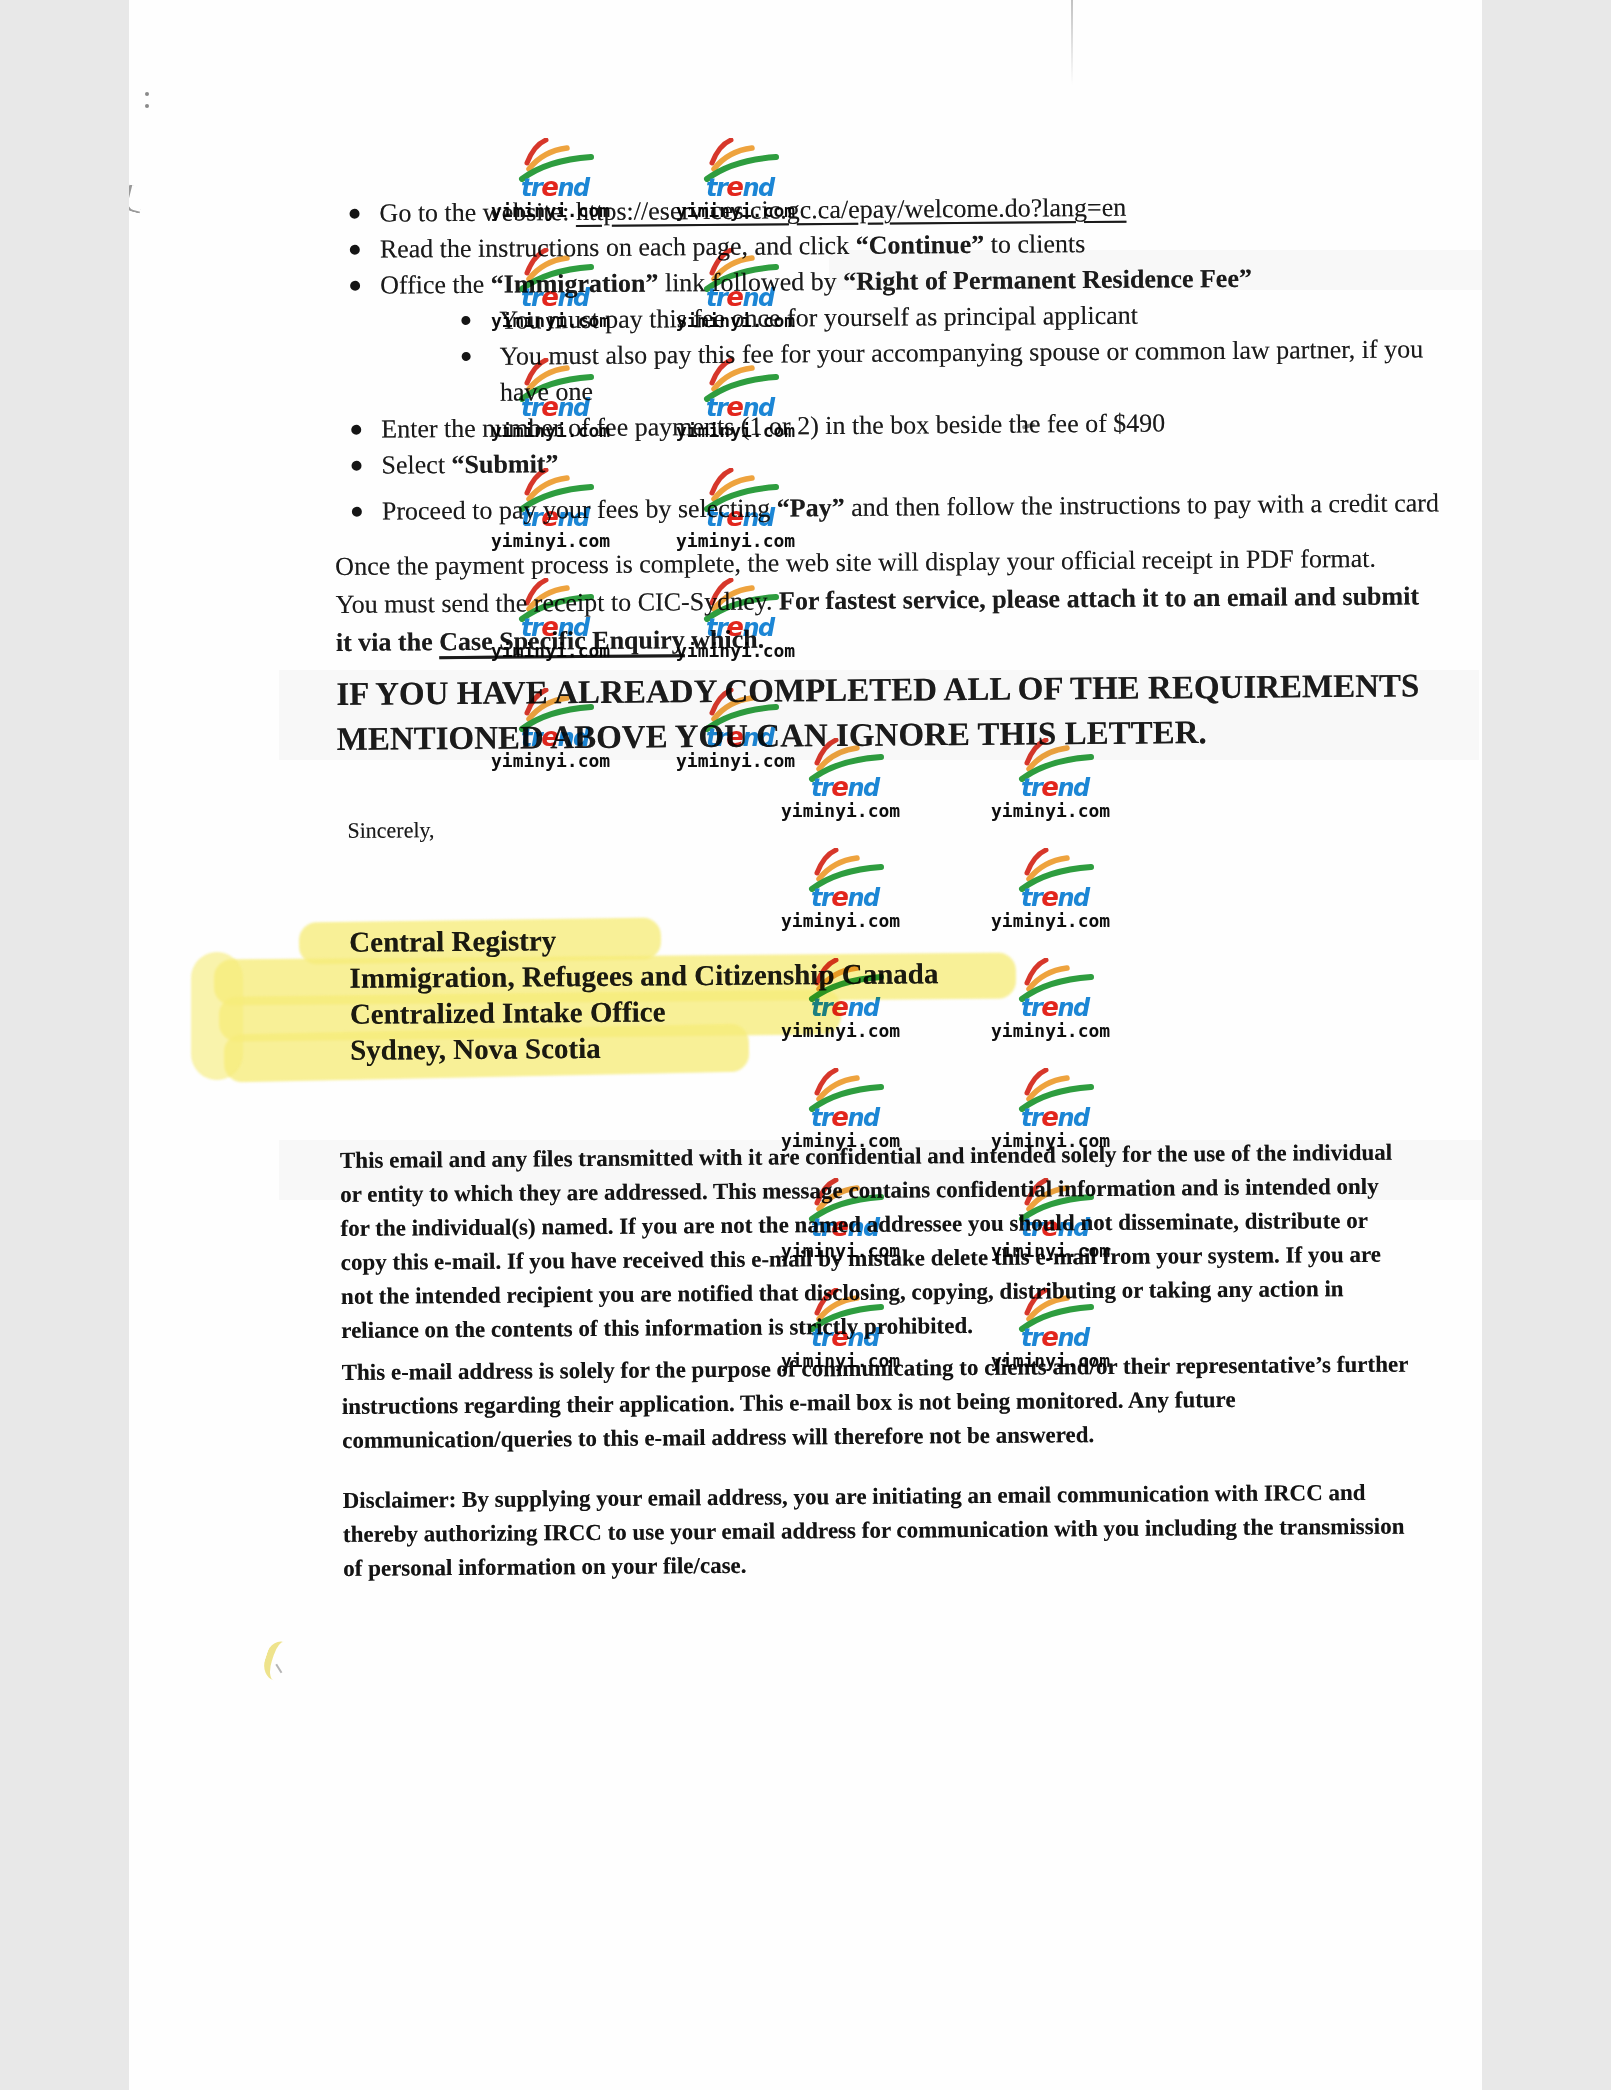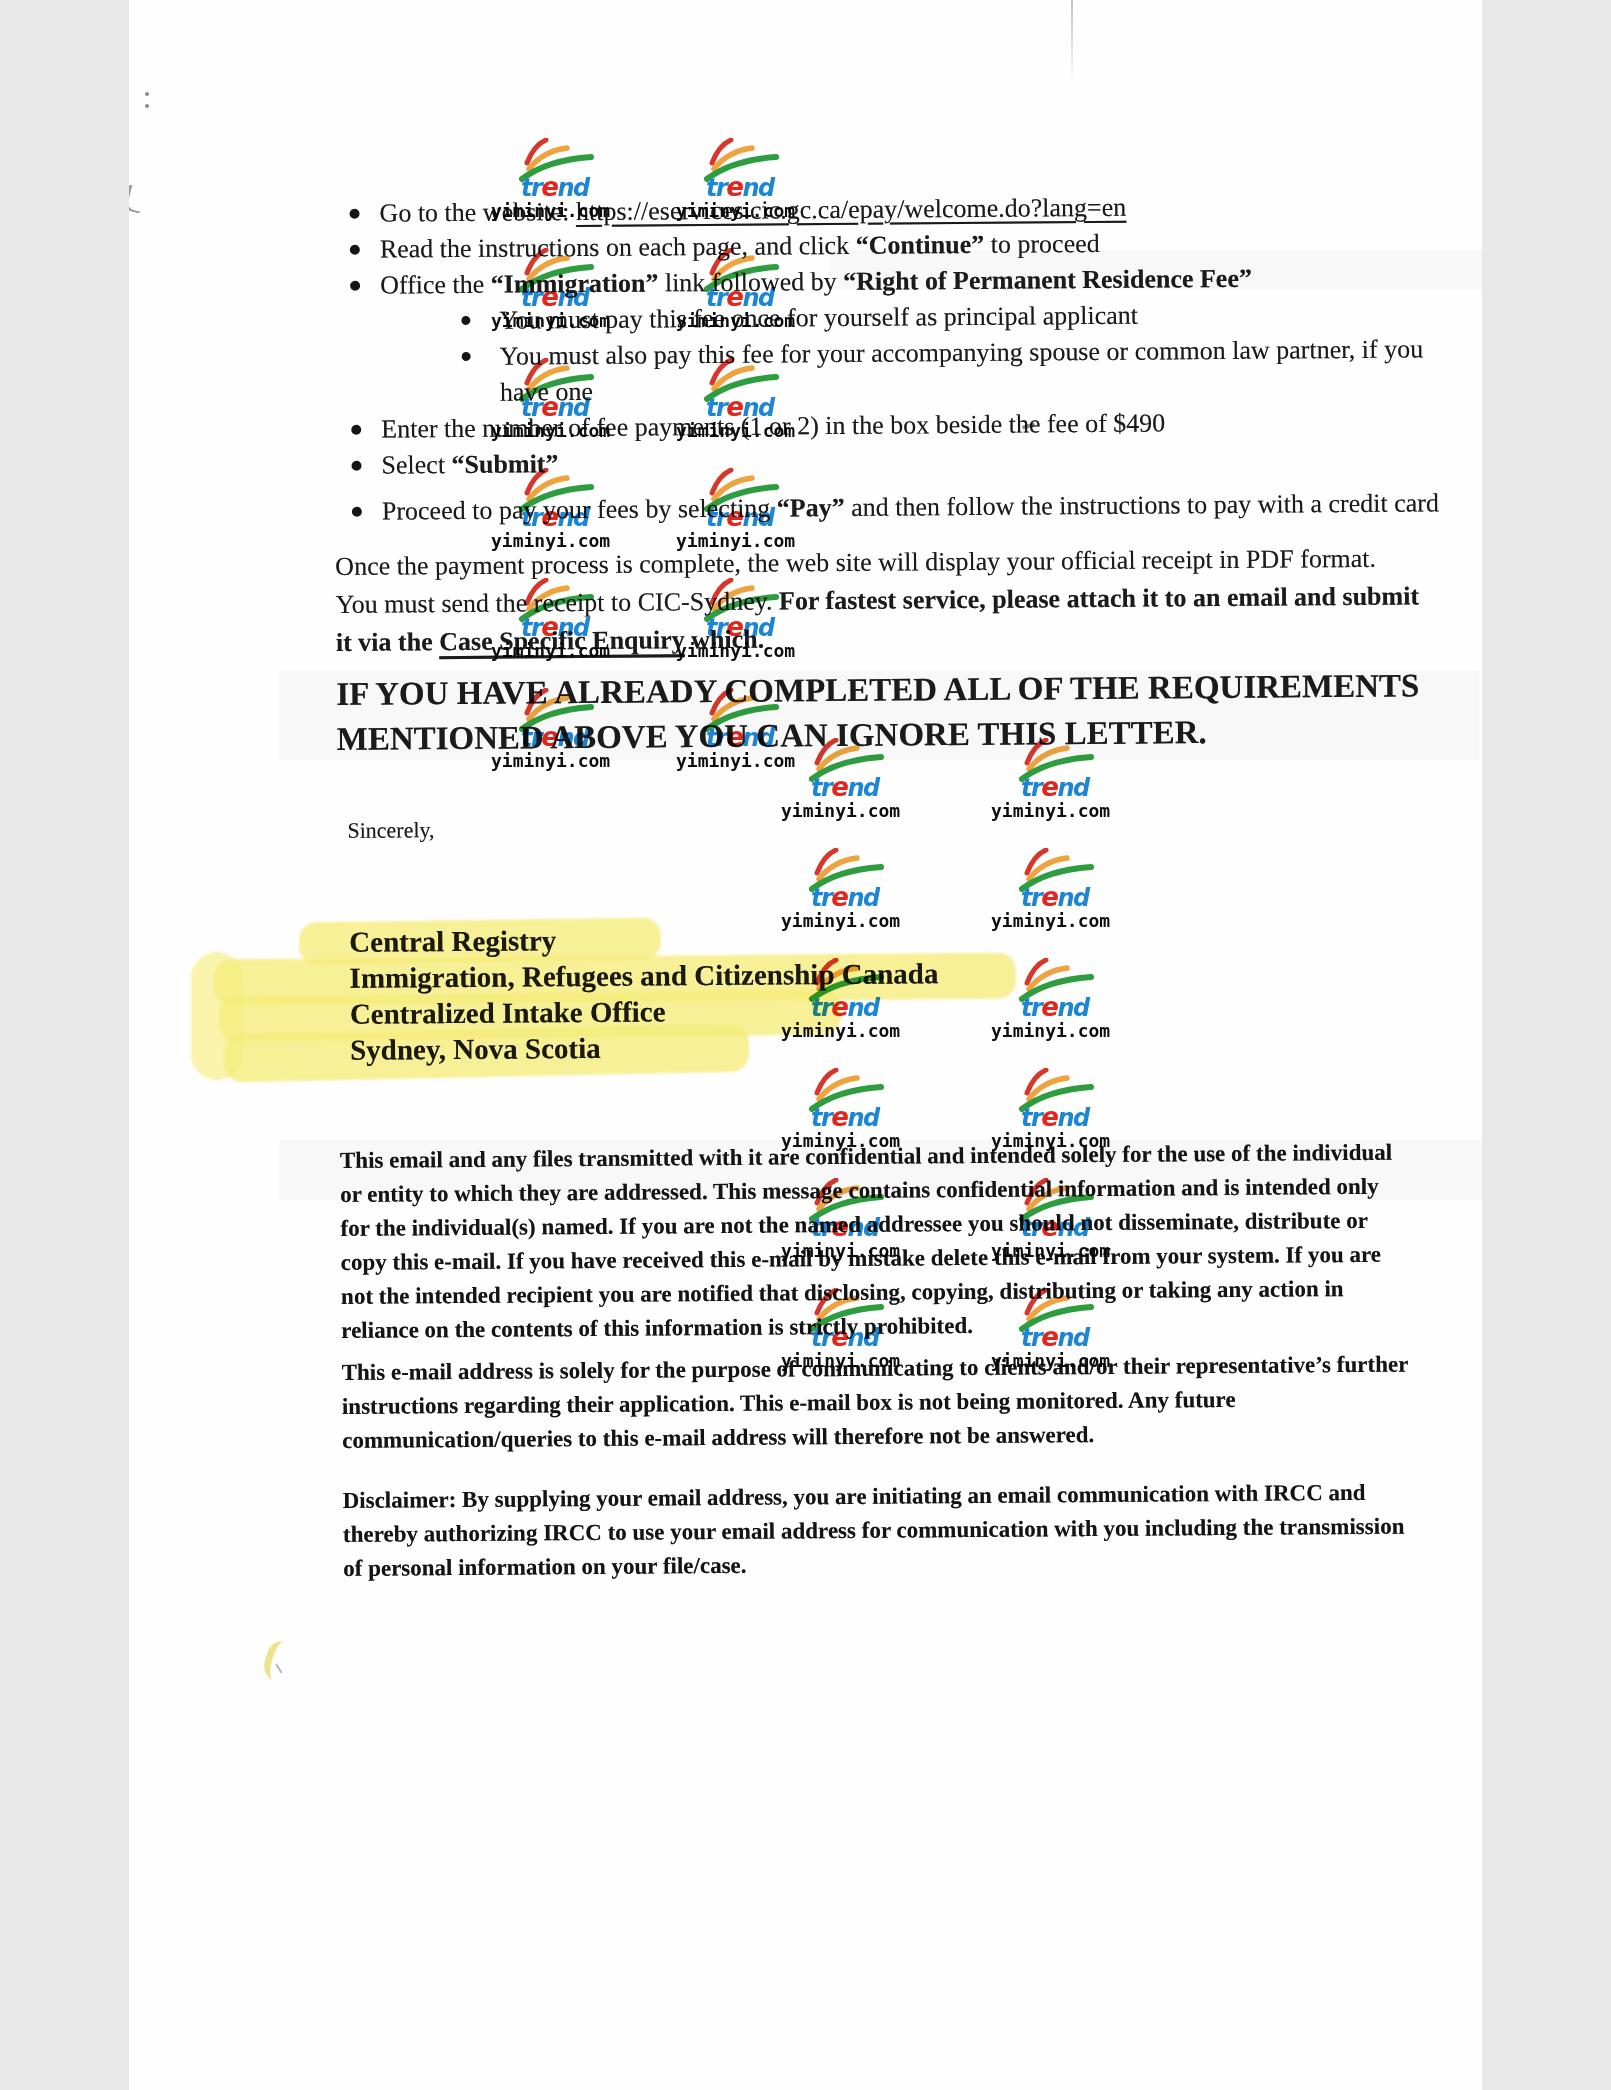--- a/index.html
+++ b/index.html
@@ -90,21 +90,21 @@
 
   <div id="content">
 
     <div class="list">
       <div class="li l1">
         <span class="dot"></span>
         <div class="t"><span>Go to the website: </span><span class="url">https://eservices.cic.gc.ca/epay/welcome.do?lang=en</span></div>
       </div>
       <div class="li l1">
         <span class="dot"></span>
-        <div class="t"><span>Read the instructions on each page, and click </span><b>“Continue”</b><span> to proceed</span></div>
+        <div class="t"><span>Read the instructions on each page, and click </span><b>“Continue”</b><span> to clients</span></div>
       </div>
       <div class="li l1">
         <span class="dot"></span>
         <div class="t"><span>Office the </span><b>“Immigration”</b><span> link followed by </span><b>“Right of Permanent Residence Fee”</b></div>
       </div>
       <div class="li l2">
         <span class="dot"></span>
         <div class="t"><span>You must pay this fee once for yourself as principal applicant</span></div>
       </div>
       <div class="li l2">

